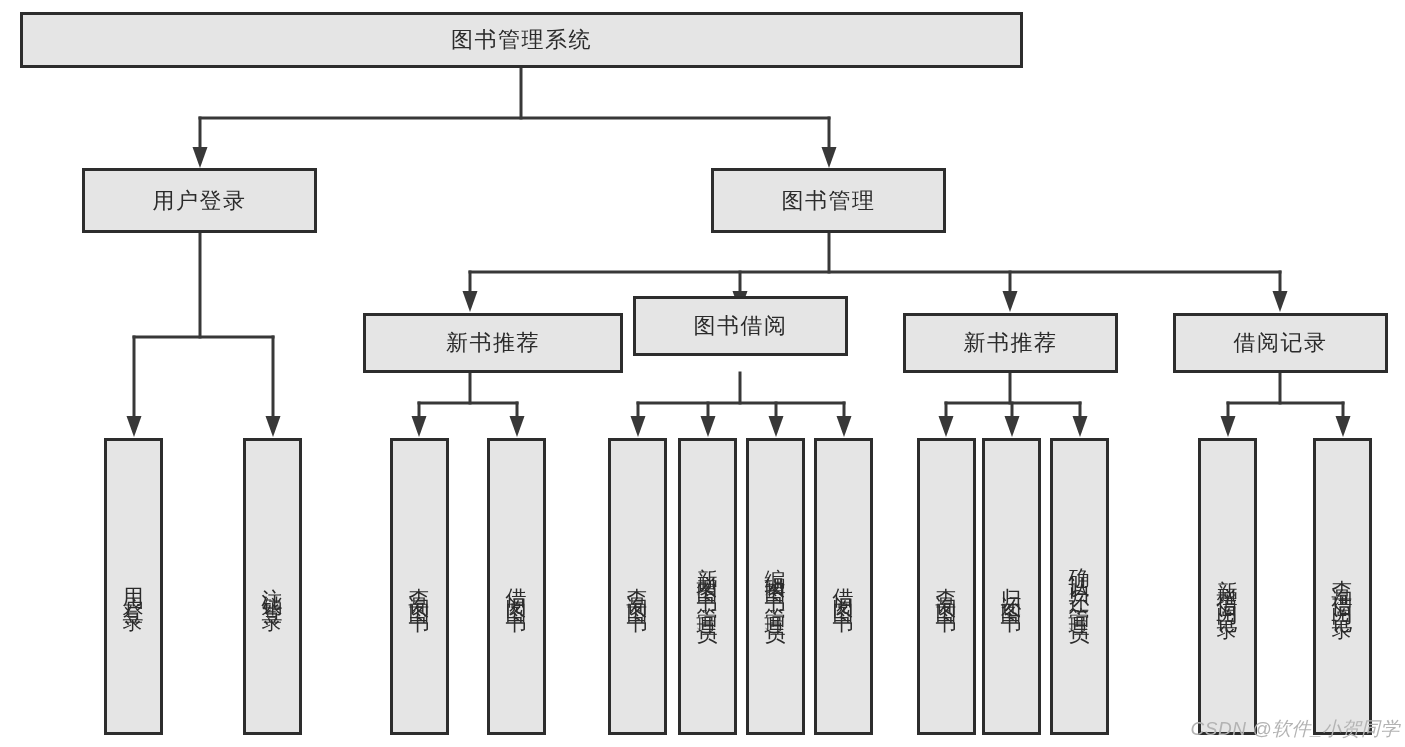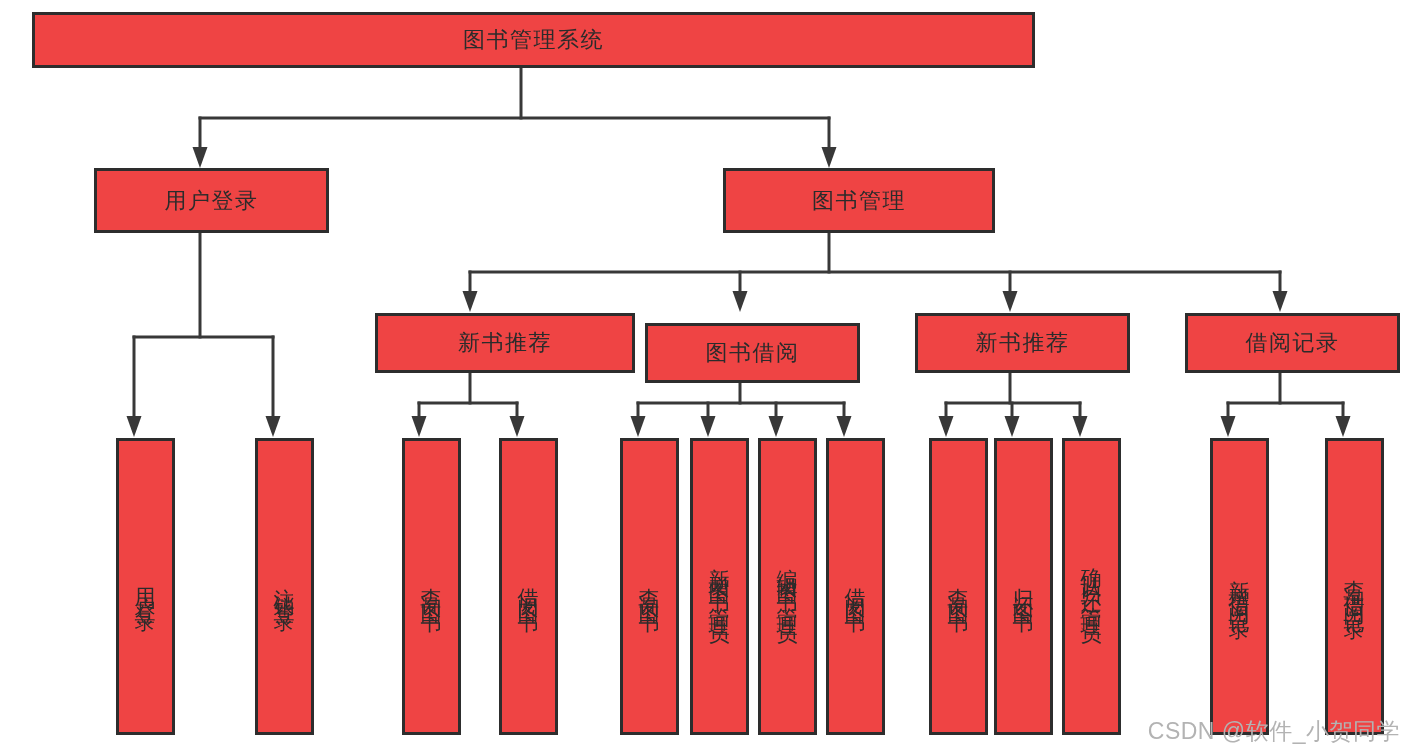--- a/index.html
+++ b/index.html
@@ -8,31 +8,32 @@
     background:var(--background,#ffffff);
     font-family:"Liberation Sans",sans-serif;
     color:var(--text,#2b2b2b);
   }
   .wires{position:absolute;left:0;top:0;}
   .wires path{fill:none;stroke:var(--line,#383838);stroke-width:3;stroke-linecap:square;}
   .wires polygon{fill:var(--line,#383838);stroke:none;}
   .node{
     position:absolute;box-sizing:border-box;
     border:3px solid var(--box_border,#2d2d2d);
-    background:#ef4444;display:flex;align-items:center;justify-content:center;margin-left:12px;
+    background:#e5e5e5;display:flex;align-items:center;justify-content:center;
   }
   .node.h .lbl{font-size:22px;letter-spacing:1.5px;white-space:nowrap;}
   .node.v .lbl{
     writing-mode:vertical-lr;text-orientation:mixed;
     font-size:21px;letter-spacing:8px;line-height:1.1;white-space:nowrap;
   }
   .watermark{
     position:absolute;top:716px;right:5px;
-    font-size:23px;letter-spacing:.5px;white-space:nowrap;
+    font-size:19px;letter-spacing:.5px;white-space:nowrap;
     color:var(--watermark,#b3b3b3);
+    font-style:italic;
   }
 </style>
 </head>
 <body style="--background: #ffffff; --box_border: #2d2d2d; --line: #383838; --text: #2b2b2b; --watermark: #b3b3b3;">
 
 <div class="stage">
 
   <svg class="wires" width="1405" height="747" viewBox="0 0 1405 747">
 
     <path d="M521 68 V118"></path>
@@ -95,28 +96,28 @@
       <polygon points="1335.5,416 1350.5,416 1343,437"></polygon>
   </svg>
 
   <div class="node h" style="left:20px;top:12px;width:1003px;height:56px">
     <span class="lbl">图书管理系统</span>
   </div>
 
   <div class="node h" style="left:82px;top:168px;width:235px;height:65px">
     <span class="lbl">用户登录</span>
   </div>
-  <div class="node h" style="left:711px;top:168px;width:272px;height:65px">
+  <div class="node h" style="left:711px;top:168px;width:235px;height:65px">
     <span class="lbl">图书管理</span>
   </div>
 
   <div class="node h" style="left:363px;top:313px;width:260px;height:60px">
     <span class="lbl">新书推荐</span>
   </div>
-  <div class="node h" style="left:633px;top:323px;width:215px;height:60px">
+  <div class="node h" style="left:633px;top:296px;width:215px;height:60px">
     <span class="lbl">图书借阅</span>
   </div>
   <div class="node h" style="left:903px;top:313px;width:215px;height:60px">
     <span class="lbl">新书推荐</span>
   </div>
   <div class="node h" style="left:1173px;top:313px;width:215px;height:60px">
     <span class="lbl">借阅记录</span>
   </div>
 
   <div class="node v" style="left:104px;top:438px;width:59px;height:297px">

